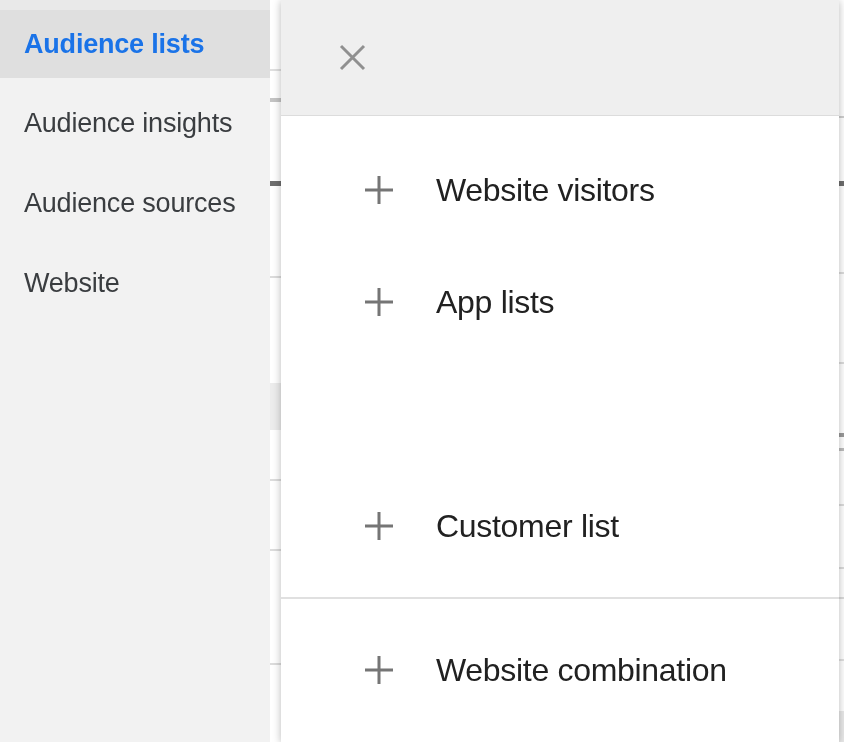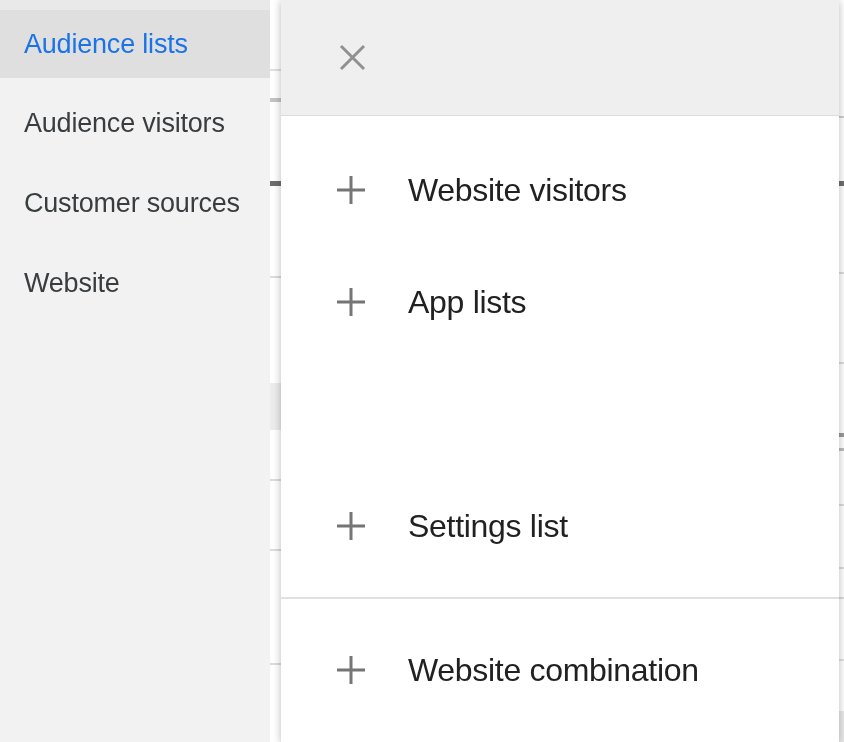--- a/index.html
+++ b/index.html
@@ -26,21 +26,21 @@
   }
   .sidebar-topstrip { position: absolute; left: 0; top: 0; width: 270px; height: 10px; background: #e9e9e9; }
   .nav-item {
     position: absolute; left: 0; width: 270px; height: 68px;
     display: flex; align-items: center;
     padding-left: 24px; box-sizing: border-box;
     font-size: 27px; letter-spacing: -0.2px; color: #3a3d40;
     cursor: pointer;
   }
   .nav-item.selected { background: #dfdfdf; }
-  .nav-item.selected .nav-label { color: #1a73e8; font-weight: normal; }
+  .nav-item.selected .nav-label { color: #1a73e8; font-weight: bold; }
 
   
   .panel {
     position: absolute; left: 281px; top: 0;
     width: 558px; height: 742px;
     background: #ffffff; z-index: 3;
     box-shadow: 0 1px 8px rgba(0,0,0,0.28);
   }
   .panel-header {
     position: absolute; left: 0; top: 0;
@@ -52,21 +52,21 @@
   .close-btn {
     position: absolute; left: 48px; top: 34px;
     width: 46px; height: 46px;
     display: flex; align-items: center; justify-content: center;
     background: transparent; border: none; padding: 0; margin: 0;
     cursor: pointer;
   }
   .option {
     position: absolute; left: 0; width: 558px; height: 112px;
     display: flex; align-items: center;
-    padding-left: 54px; box-sizing: border-box;
+    padding-left: 82px; box-sizing: border-box;
     cursor: pointer; background: #ffffff;
   }
   .option .plus-wrap { width: 32px; height: 32px; margin-right: 41px; flex: 0 0 auto; }
   .option-label { font-size: 32px; letter-spacing: -0.3px; color: #212121; white-space: nowrap; }
   .group-divider {
     position: absolute; left: 0; top: 597px;
     width: 558px; height: 2px; background: #e0e0e0;
   }
 </style>
 </head>
@@ -97,24 +97,24 @@
     <div class="tick" style="top:659px;height:2px;background:#e0e0e0;"></div>
     <div class="tick" style="top:711px;height:31px;background:#e9e9e9;"></div>
   </div>
 
   <nav class="sidebar">
     <div class="sidebar-topstrip"></div>
     <div class="nav-item selected" style="top:10px">
       <span class="nav-label">Audience lists</span>
     </div>
     <div class="nav-item" style="top:89px">
-      <span class="nav-label">Audience visitors</span>
+      <span class="nav-label">Audience insights</span>
     </div>
     <div class="nav-item" style="top:169px">
-      <span class="nav-label">Customer sources</span>
+      <span class="nav-label">Audience sources</span>
     </div>
     <div class="nav-item" style="top:249px">
       <span class="nav-label">Website</span>
     </div>
   </nav>
 
   <section class="panel">
     <header class="panel-header">
       <button class="close-btn">
         <svg width="31" height="31" viewBox="0 0 31 31">
@@ -141,21 +141,21 @@
       <span class="option-label">App lists</span>
     </div>
 
 
     <div class="option" style="top:470px">
       <span class="plus-wrap">
         <svg width="32" height="32" viewBox="0 0 32 32">
             <path d="M16 2 V30 M2 16 H30" stroke="#757575" stroke-width="3" fill="none"></path>
           </svg>
       </span>
-      <span class="option-label">Settings list</span>
+      <span class="option-label">Customer list</span>
     </div>
 
     <div class="group-divider"></div>
 
     <div class="option" style="top:614px">
       <span class="plus-wrap">
         <svg width="32" height="32" viewBox="0 0 32 32">
             <path d="M16 2 V30 M2 16 H30" stroke="#757575" stroke-width="3" fill="none"></path>
           </svg>
       </span>

